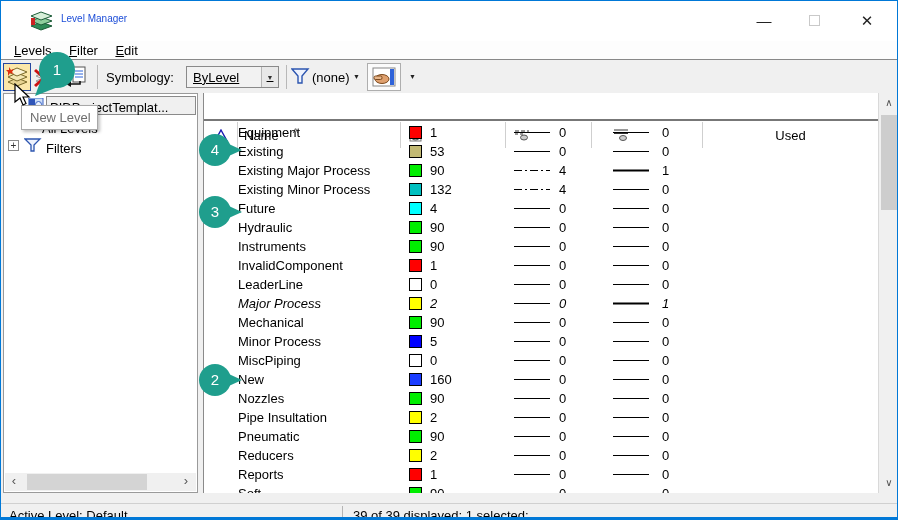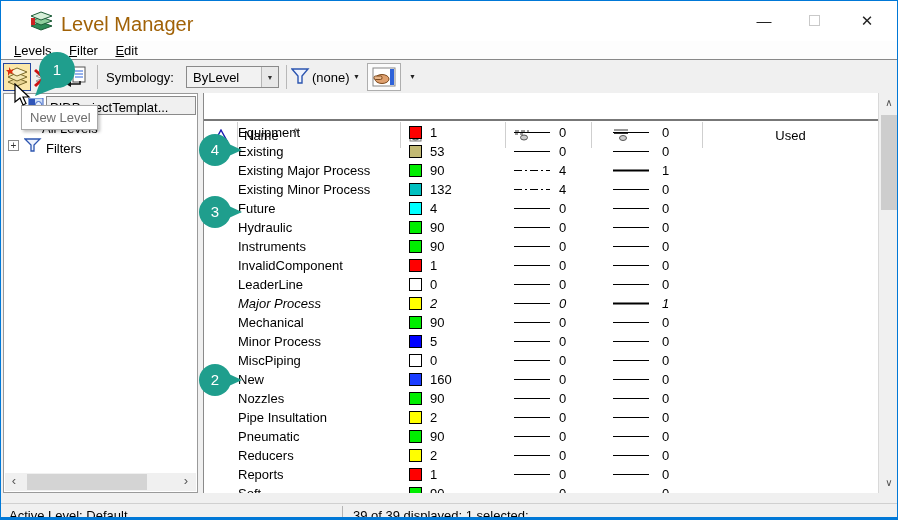--- a/index.html
+++ b/index.html
@@ -3,21 +3,21 @@
 <meta charset="utf-8">
 <style>
   * { margin:0; padding:0; box-sizing:border-box; }
   html,body { width:898px; height:520px; font-family:"Liberation Sans", sans-serif; }
   .window { position:relative; width:898px; height:520px; background:#f0f0f0;
             border:1px solid #0078d7; border-bottom:3px solid #0078d7; overflow:hidden; }
   .abs { position:absolute; }
 
   
   .titlebar { position:absolute; left:0; top:0; width:100%; height:40px; background:#ffffff; }
-  .title-text { position:absolute; left:60px; top:12px; font-size:20px; color:#a16207; }
+  .title-text { position:absolute; left:60px; top:12px; font-size:10px; color:#1d4ed8; }
   .cap-btn { position:absolute; top:0; width:46px; height:40px; text-align:center; line-height:40px; font-size:15px; color:#222; }
   .cap-max-box { display:inline-block; width:11px; height:11px; border:1px solid #c9c9c9; }
 
   
   .menubar { position:absolute; left:0; top:40px; width:100%; height:19px; background:#fdfdfd; border-bottom:1px solid #888; }
   .menu-item { display:inline-block; font-size:13px; color:#000; margin-left:13px; margin-top:2px; }
   .menu-item::first-letter { text-decoration:underline; }
 
   
   .toolbar { position:absolute; left:0; top:60px; width:100%; height:32px; background:#f0f0f0;border-radius:11px; }
@@ -126,21 +126,21 @@
         <rect x="9" y="2" width="12" height="15" fill="#fff" stroke="#555"></rect>
         <line x1="11" y1="6" x2="19" y2="6" stroke="#2b62d9"></line>
         <line x1="11" y1="9" x2="19" y2="9" stroke="#2b62d9"></line>
         <line x1="11" y1="12" x2="19" y2="12" stroke="#2b62d9"></line>
         <path d="M16 16 v3 h-10" fill="none" stroke="#111" stroke-width="1.6"></path>
         <polygon points="7,16 7,22 2,19" fill="#111"></polygon>
       </svg>
     </div>
     <div class="tsep" style="left:96px;"></div>
     <span class="tlabel" style="left:105px;">Symbology:</span>
-    <div class="combo" style="left:185px;width:93px;">
+    <div class="combo" style="left:185px;width:93px;text-decoration:underline;">
       <span class="val">ByLevel</span>
       <span class="arrowbox">▼</span>
     </div>
     <div class="tsep" style="left:285px;"></div>
     <svg class="abs" style="left:290px;top:7px;" width="19" height="17">
       <polygon points="1,1 17,1 11,8 11,15 7,15 7,8" fill="#eef3fd" stroke="#2c55b0" stroke-width="1.4"></polygon>
     </svg>
     <span class="tlabel" style="left:311px;">(none)</span>
     <span class="abs dd-arrow" style="left:352px;top:12px;">▼</span>
     <div class="tbtn" style="left:366px;width:34px;border:1px solid #aeaeae;background:#fbfbfb;">

